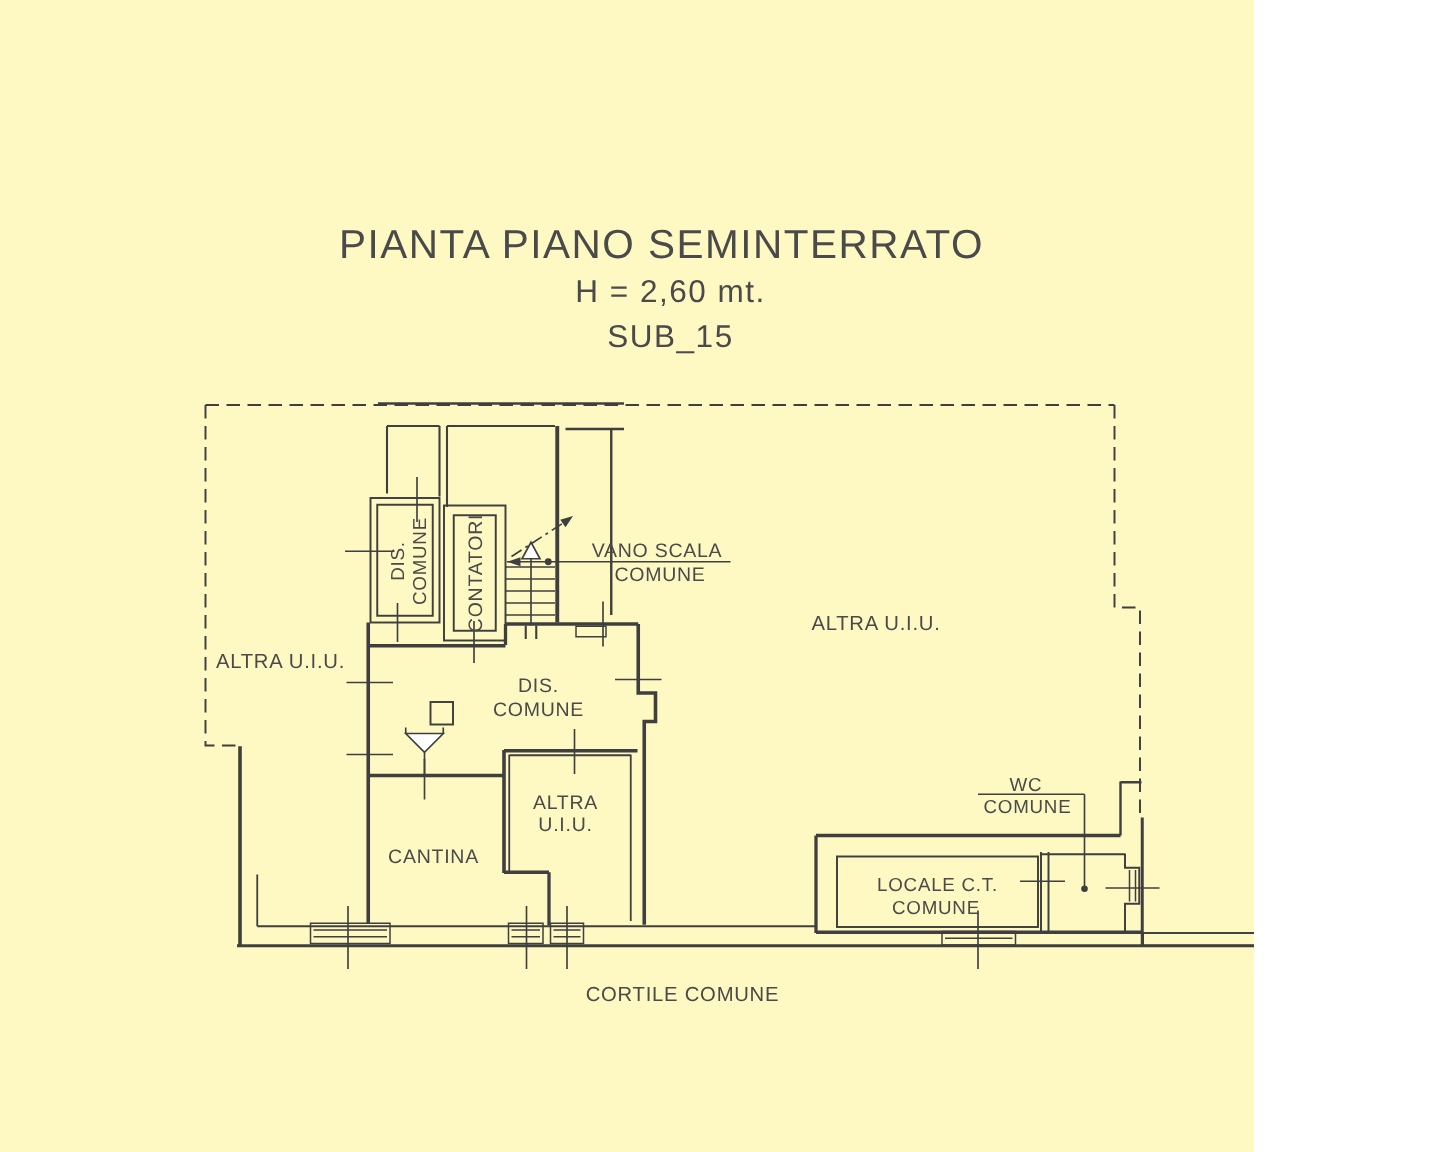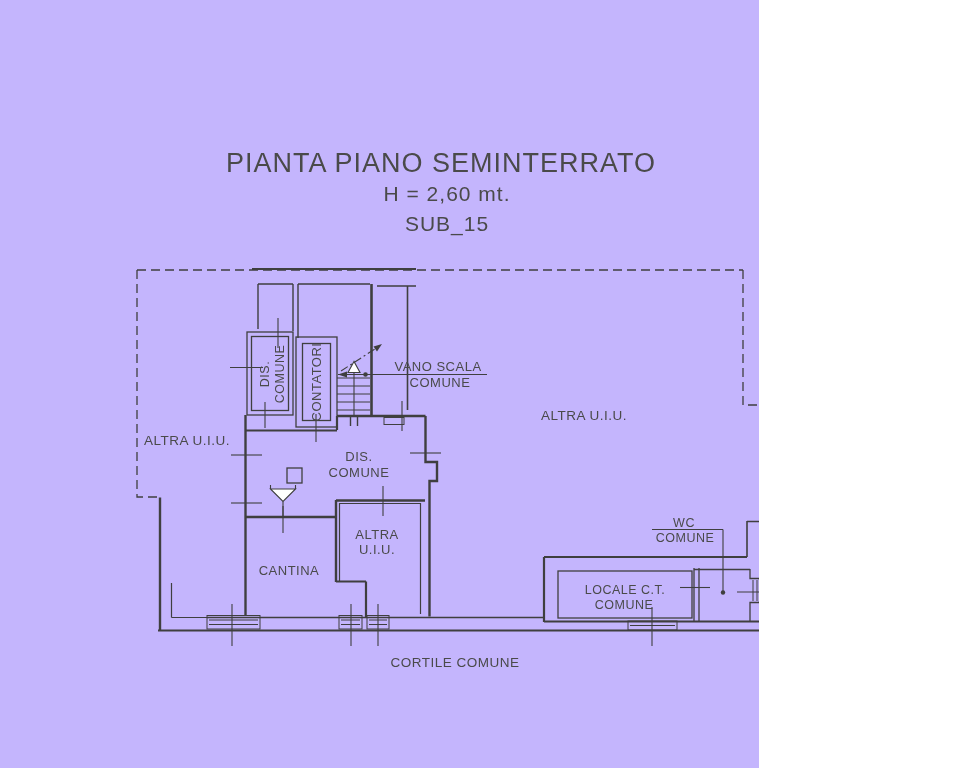--- a/index.html
+++ b/index.html
@@ -1,16 +1,16 @@
 <!DOCTYPE html>
 <html><head>
 <meta charset="utf-8">
 <style>
   html,body{margin:0;padding:0;background:#fff;}
-  .page{position:relative;width:759px;height:768px;background:#c4b5fd;overflow:hidden;
+  .page{position:relative;width:836px;height:768px;background:#fef9c3;overflow:hidden;
         font-family:"Liberation Sans",sans-serif;}
   svg text{font-family:"Liberation Sans",sans-serif;}
   .title-txt{letter-spacing:1px;}
 </style>
 </head>
 <body>
 
 <div class="page">
 <svg width="953" height="768" viewBox="0 0 953 768">
 

